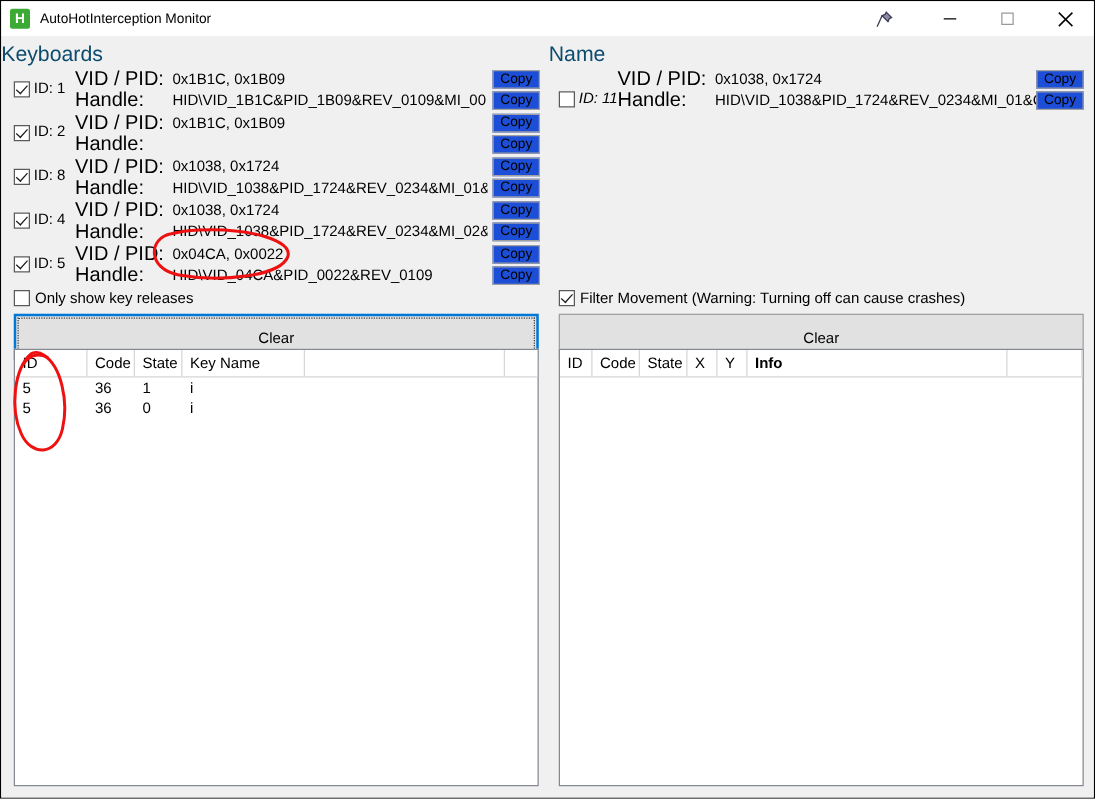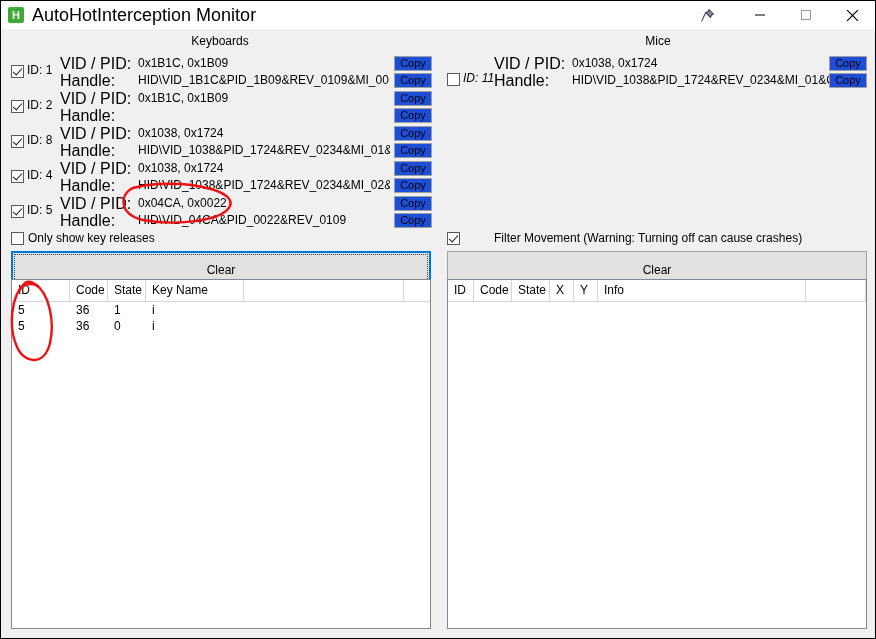--- a/index.html
+++ b/index.html
@@ -44,21 +44,21 @@
     border-radius: 2px;
     color: #ffffff;
     font-size: 11px;
     font-weight: bold;
     line-height: 16px;
     text-align: center;
     font-family: "Liberation Sans", sans-serif;
     flex: 0 0 auto;
   }
   #title-text {
-    font-size: 18px;
+    font-size: 11px;
     color: #000000;
     flex: 0 0 auto;
   }
   #title-spacer { flex: 1 1 auto; }
   .caption-btn {
     width: 46px; height: 28px;
     display: flex; align-items: center; justify-content: center;
     flex: 0 0 auto;
     background: transparent;
   }
@@ -78,23 +78,22 @@
     width: 438px;
     height: 100%;
   }
   #keyboards-panel { left: 0; }
   #mice-panel { left: 438px; }
 
   .panel-heading {
     position: absolute;
     top: 5px;
     left: 0; right: 0;
-    text-align: center;
-    font-size: 12px;
-    color: #000000;
+    font-size: 17px;
+    color: #0c4a6e;
   }
 
   
   .device-row {
     position: absolute;
     left: 0;
     width: 438px;
     height: 35px;
   }
   .dev-check {
@@ -160,21 +159,21 @@
   #mice-panel .copy-btn { left: 390px; }
 
   
   .opt-row {
     position: absolute;
     top: 202px;
     left: 10px;
     display: flex;
     align-items: center;
   }
-  #mice-panel .opt-row { left: 8px; gap: 30px; }
+  #mice-panel .opt-row { left: 8px; }
   .opt-check {
     position: relative;
     width: 13px; height: 13px;
     box-sizing: border-box;
     border: 1px solid #5a5a5a;
     background: #ffffff;
     margin-right: 4px;
     flex: 0 0 auto;
   }
   .opt-check.checked::after {
@@ -253,21 +252,21 @@
   .kb-c1 { width: 38px; }
   .kb-c2 { width: 38px; }
   .kb-c3 { width: 98px; }
   .kb-c4 { width: 160px; }
 
   .ms-c0 { width: 26px; }
   .ms-c1 { width: 38px; }
   .ms-c2 { width: 38px; }
   .ms-c3 { width: 24px; }
   .ms-c4 { width: 24px; }
-  .ms-c5 { width: 208px; }
+  .ms-c5 { width: 208px; font-weight: bold; }
   .ms-c6 { width: 60px; }
 
   
   .annotation {
     position: absolute;
     pointer-events: none;
   }
 </style>
 </head>
 <body>
@@ -416,21 +415,21 @@
           <div class="lv-cell kb-c0">5</div>
           <div class="lv-cell kb-c1">36</div>
           <div class="lv-cell kb-c2">0</div>
           <div class="lv-cell kb-c3">i</div>
           <div class="lv-cell kb-c4"></div>
         </div>
       </div>
     </div>
 
     <div class="panel" id="mice-panel">
-      <div class="panel-heading">Mice</div>
+      <div class="panel-heading">Name</div>
 
       <div class="device-row" style="top:25px">
         <div class="dev-check"></div>
         <div class="dev-idlabel">ID: 11</div>
         <div class="dev-fieldlabels">
           <div>VID / PID:</div>
           <div>Handle:</div>
         </div>
         <div class="dev-values">
           <div>0x1038, 0x1724</div>

